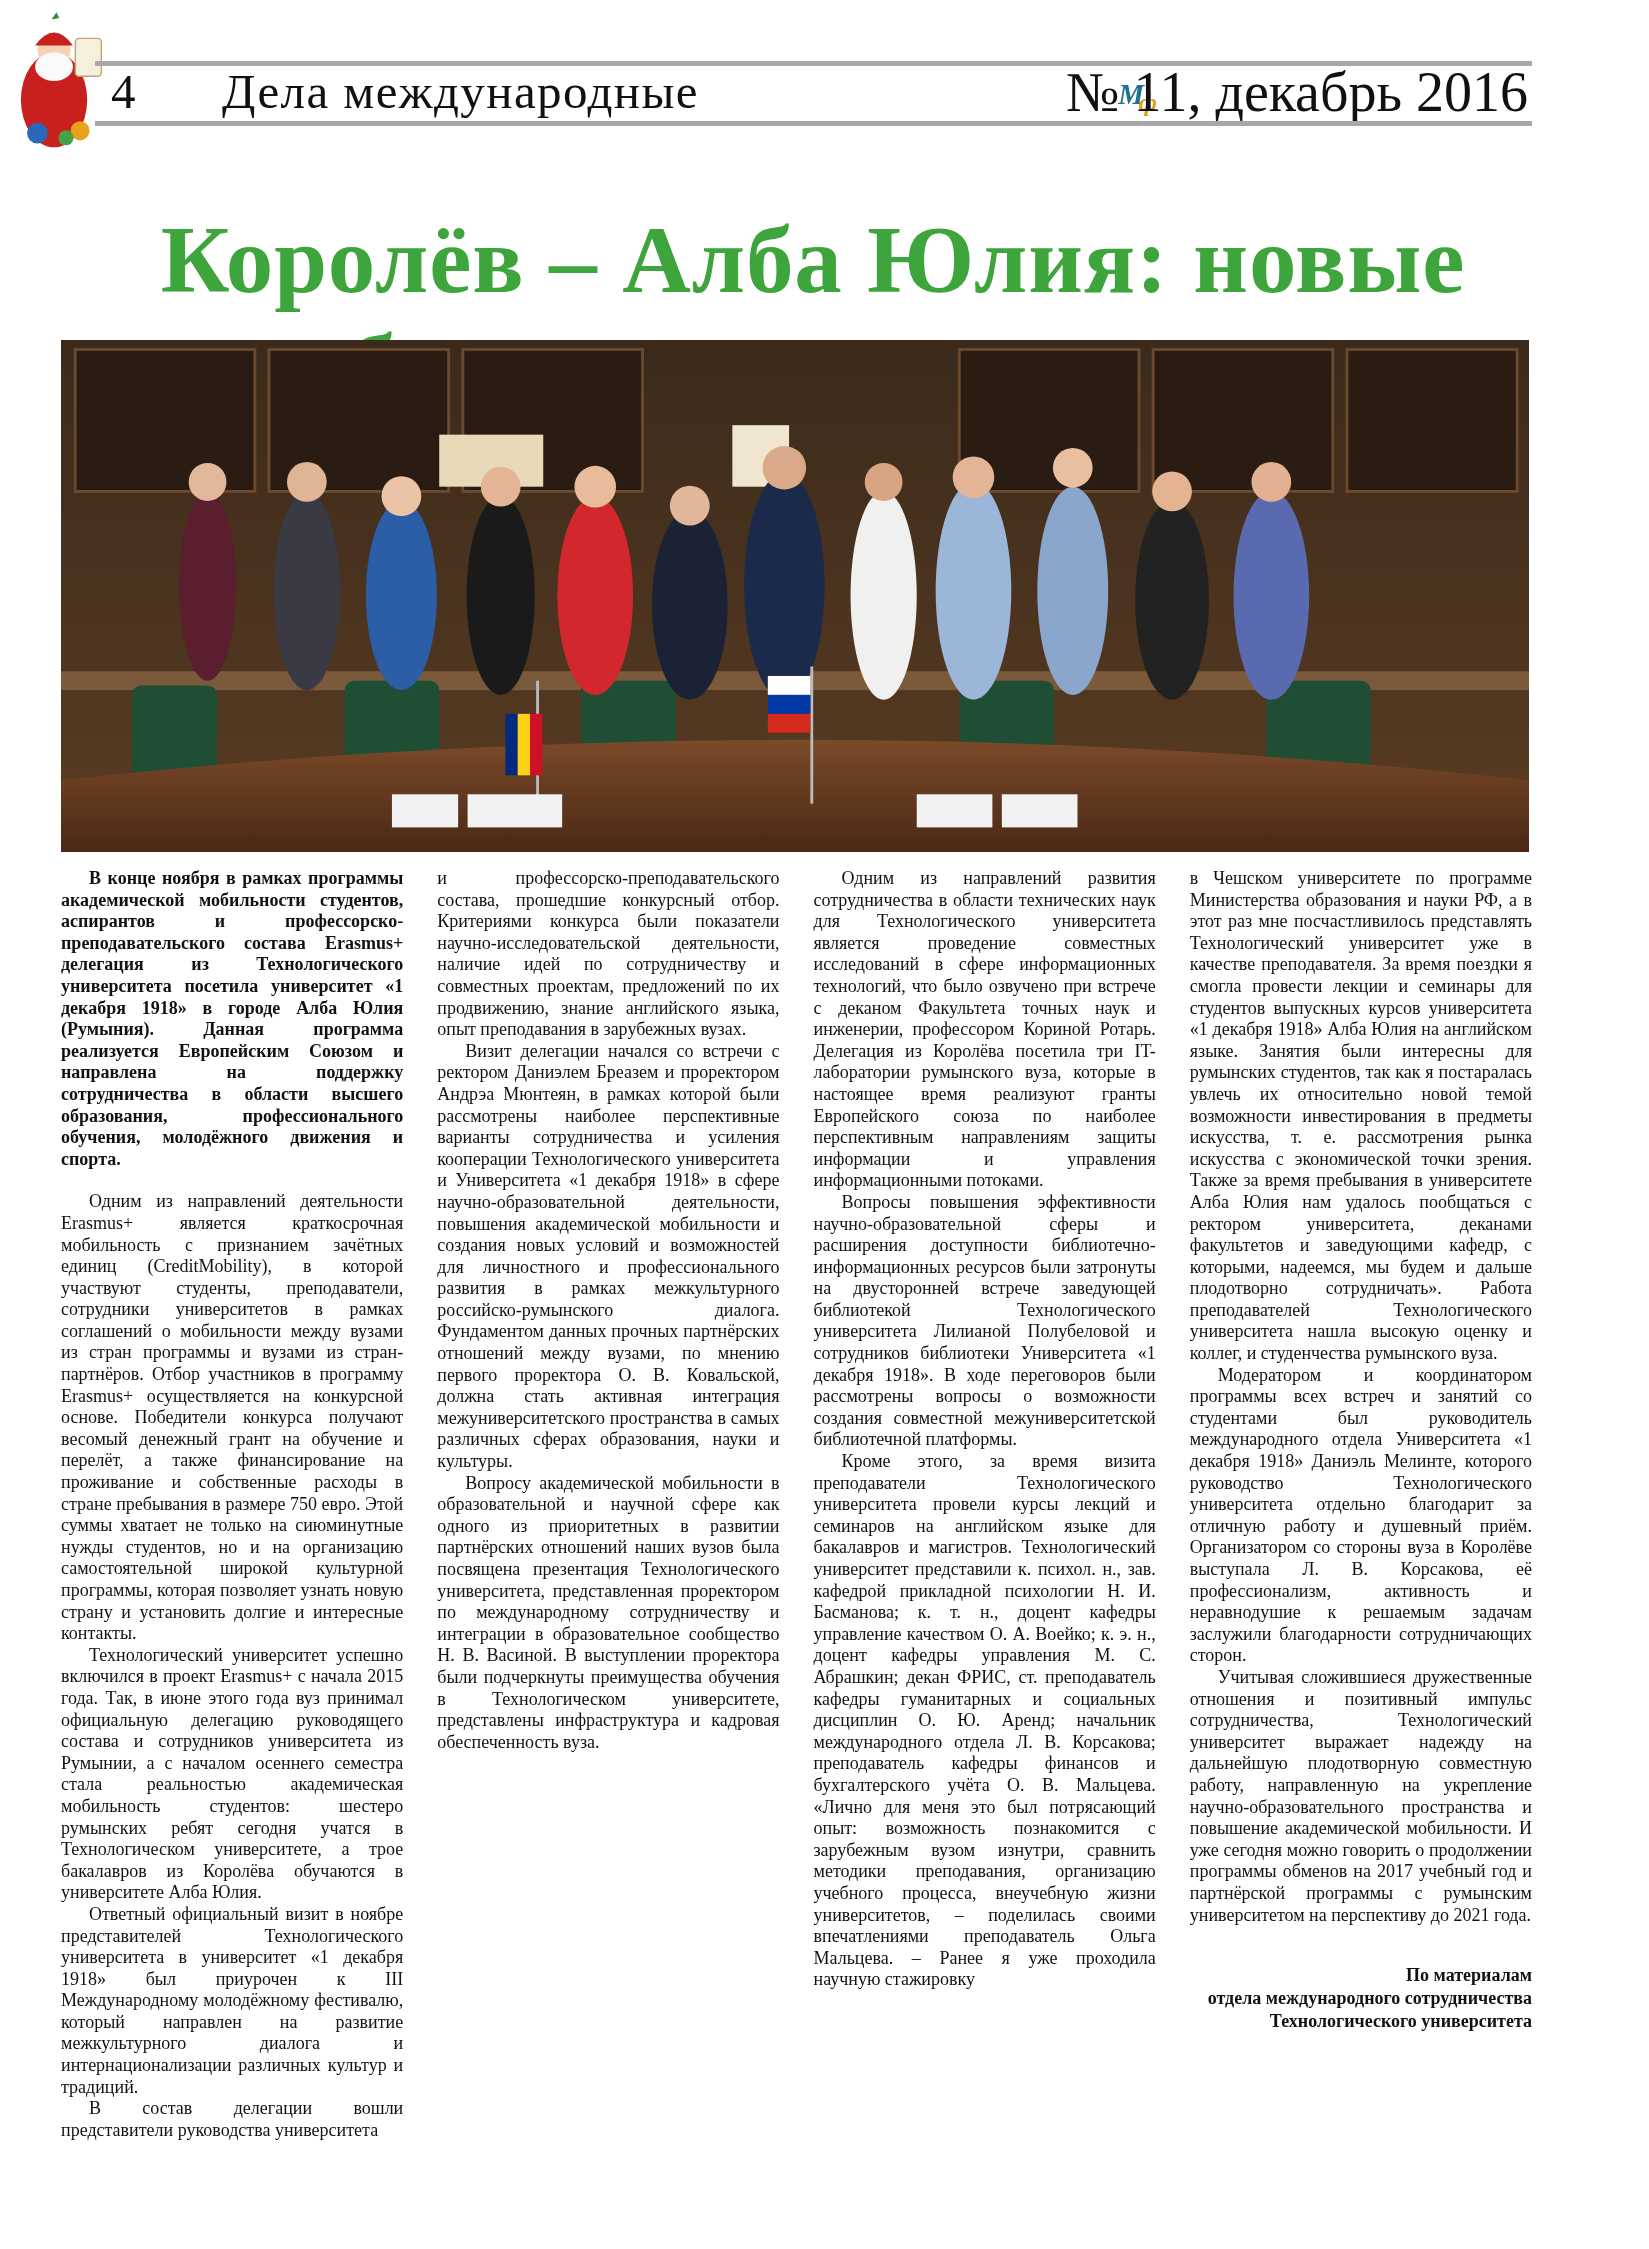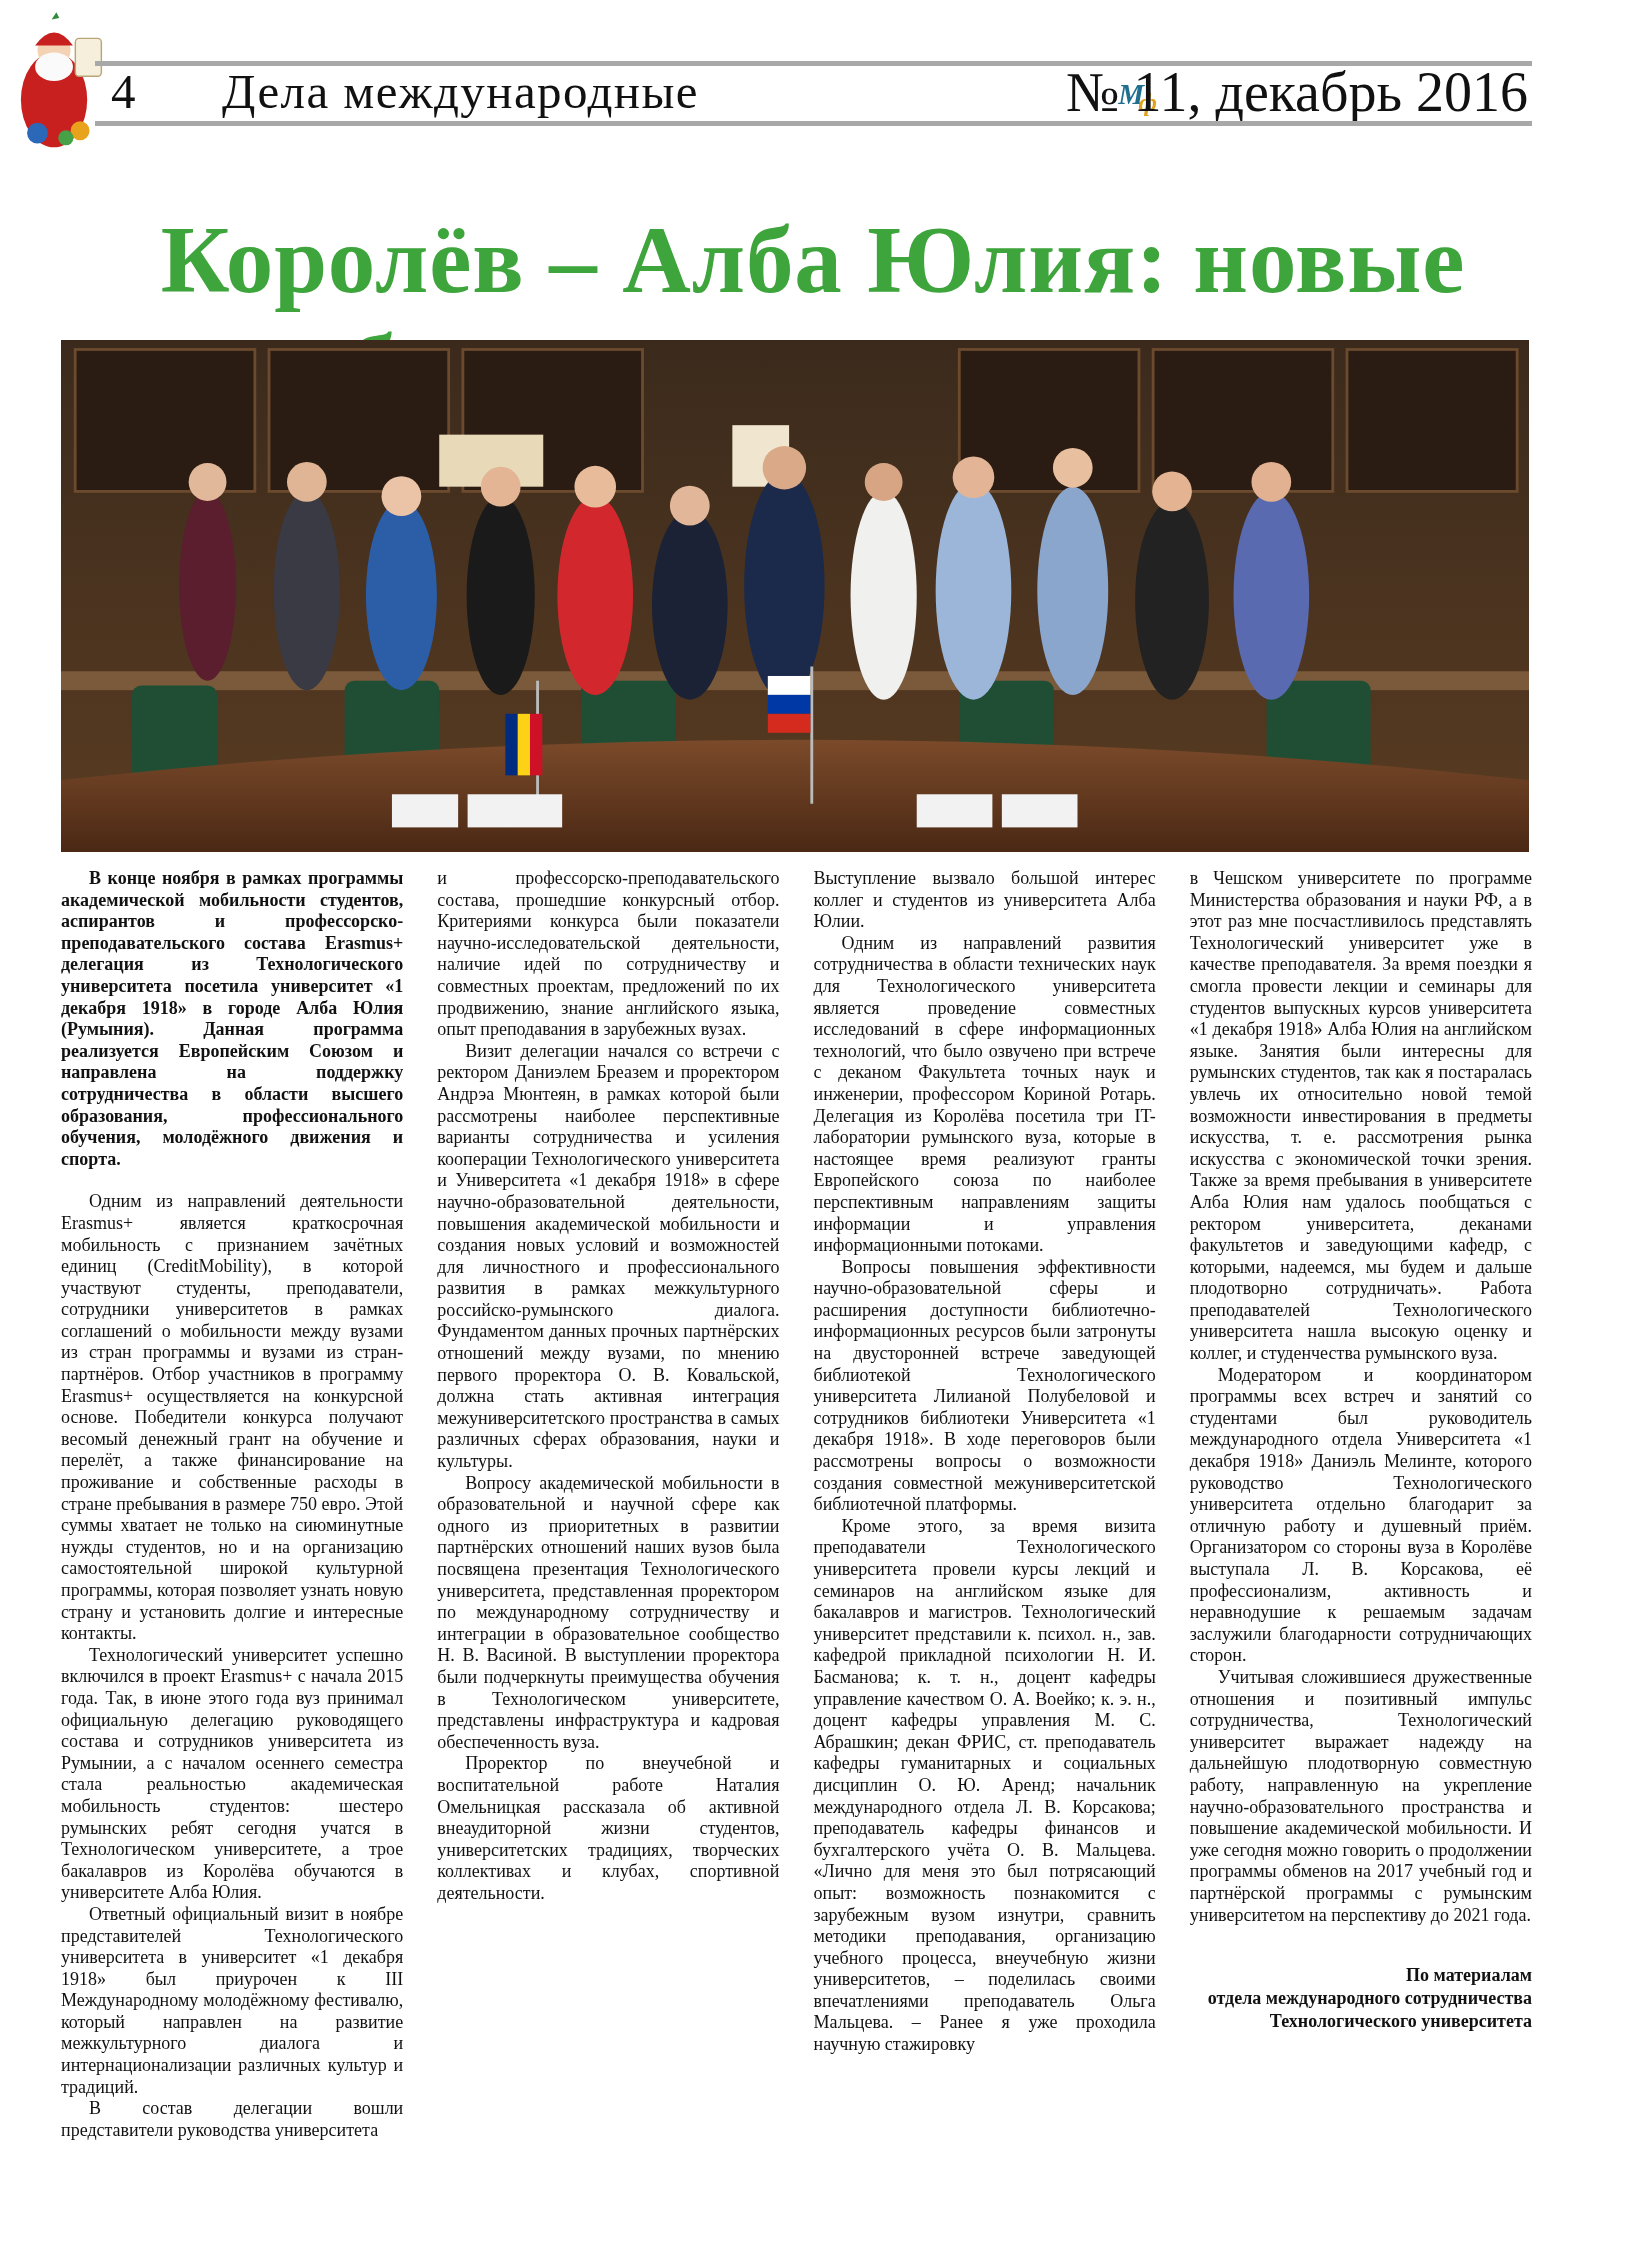--- a/index.html
+++ b/index.html
@@ -131,24 +131,22 @@
     <p class="lead">В конце ноября в рамках программы академической мобильности студентов, аспирантов и профессорско-преподавательского состава Erasmus+ делегация из Технологического университета посетила университет «1 декабря 1918» в городе Алба Юлия (Румыния). Данная программа реализуется Европейским Союзом и направлена на поддержку сотрудничества в области высшего образования, профессионального обучения, молодёжного движения и спорта.</p>
     <p>Одним из направлений деятельности Erasmus+ является краткосрочная мобильность с признанием зачётных единиц (CreditMobility), в которой участвуют студенты, преподаватели, сотрудники университетов в рамках соглашений о мобильности между вузами из стран программы и вузами из стран-партнёров. Отбор участников в программу Erasmus+ осуществляется на конкурсной основе. Победители конкурса получают весомый денежный грант на обучение и перелёт, а также финансирование на проживание и собственные расходы в стране пребывания в размере 750 евро. Этой суммы хватает не только на сиюминутные нужды студентов, но и на организацию самостоятельной широкой культурной программы, которая позволяет узнать новую страну и установить долгие и интересные контакты.</p>
     <p>Технологический университет успешно включился в проект Erasmus+ с начала 2015 года. Так, в июне этого года вуз принимал официальную делегацию руководящего состава и сотрудников университета из Румынии, а с началом осеннего семестра стала реальностью академическая мобильность студентов: шестеро румынских ребят сегодня учатся в Технологическом университете, а трое бакалавров из Королёва обучаются в университете Алба Юлия.</p>
     <p>Ответный официальный визит в ноябре представителей Технологического университета в университет «1 декабря 1918» был приурочен к III Международному молодёжному фестивалю, который направлен на развитие межкультурного диалога и интернационализации различных культур и традиций.</p>
     <p>В состав делегации вошли представители руководства университета</p>
   </div>
   <div class="col">
     <p class="noindent">и профессорско-преподавательского состава, прошедшие конкурсный отбор. Критериями конкурса были показатели научно-исследовательской деятельности, наличие идей по сотрудничеству и совместных проектам, предложений по их продвижению, знание английского языка, опыт преподавания в зарубежных вузах.</p>
     <p>Визит делегации начался со встречи с ректором Даниэлем Бреазем и проректором Андрэа Мюнтеян, в рамках которой были рассмотрены наиболее перспективные варианты сотрудничества и усиления кооперации Технологического университета и Университета «1 декабря 1918» в сфере научно-образовательной деятельности, повышения академической мобильности и создания новых условий и возможностей для личностного и профессионального развития в рамках межкультурного российско-румынского диалога. Фундаментом данных прочных партнёрских отношений между вузами, по мнению первого проректора О. В. Ковальской, должна стать активная интеграция межуниверситетского пространства в самых различных сферах образования, науки и культуры.</p>
     <p>Вопросу академической мобильности в образовательной и научной сфере как одного из приоритетных в развитии партнёрских отношений наших вузов была посвящена презентация Технологического университета, представленная проректором по международному сотрудничеству и интеграции в образовательное сообщество Н. В. Васиной. В выступлении проректора были подчеркнуты преимущества обучения в Технологическом университете, представлены инфраструктура и кадровая обеспеченность вуза.</p>
-    <p>Проректор по внеучебной и воспитательной работе Наталия Омельницкая рассказала об активной внеаудиторной жизни студентов, университетских традициях, творческих коллективах и клубах, спортивной деятельности.</p>
   </div>
   <div class="col">
-    <p class="noindent">Выступление вызвало большой интерес коллег и студентов из университета Алба Юлии.</p>
     <p>Одним из направлений развития сотрудничества в области технических наук для Технологического университета является проведение совместных исследований в сфере информационных технологий, что было озвучено при встрече с деканом Факультета точных наук и инженерии, профессором Кориной Ротарь. Делегация из Королёва посетила три IT-лаборатории румынского вуза, которые в настоящее время реализуют гранты Европейского союза по наиболее перспективным направлениям защиты информации и управления информационными потоками.</p>
     <p>Вопросы повышения эффективности научно-образовательной сферы и расширения доступности библиотечно-информационных ресурсов были затронуты на двусторонней встрече заведующей библиотекой Технологического университета Лилианой Полубеловой и сотрудников библиотеки Университета «1 декабря 1918». В ходе переговоров были рассмотрены вопросы о возможности создания совместной межуниверситетской библиотечной платформы.</p>
     <p>Кроме этого, за время визита преподаватели Технологического университета провели курсы лекций и семинаров на английском языке для бакалавров и магистров. Технологический университет представили к. психол. н., зав. кафедрой прикладной психологии Н. И. Басманова; к. т. н., доцент кафедры управление качеством О. А. Воейко; к. э. н., доцент кафедры управления М. С. Абрашкин; декан ФРИС, ст. преподаватель кафедры гуманитарных и социальных дисциплин О. Ю. Аренд; начальник международного отдела Л. В. Корсакова; преподаватель кафедры финансов и бухгалтерского учёта О. В. Мальцева. «Лично для меня это был потрясающий опыт: возможность познакомится с зарубежным вузом изнутри, сравнить методики преподавания, организацию учебного процесса, внеучебную жизни университетов, – поделилась своими впечатлениями преподаватель Ольга Мальцева. – Ранее я уже проходила научную стажировку</p>
   </div>
   <div class="col">
     <p class="noindent">в Чешском университете по программе Министерства образования и науки РФ, а в этот раз мне посчастливилось представлять Технологический университет уже в качестве преподавателя. За время поездки я смогла провести лекции и семинары для студентов выпускных курсов университета «1 декабря 1918» Алба Юлия на английском языке. Занятия были интересны для румынских студентов, так как я постаралась увлечь их относительно новой темой возможности инвестирования в предметы искусства, т. е. рассмотрения рынка искусства с экономической точки зрения. Также за время пребывания в университете Алба Юлия нам удалось пообщаться с ректором университета, деканами факультетов и заведующими кафедр, с которыми, надеемся, мы будем и дальше плодотворно сотрудничать». Работа преподавателей Технологического университета нашла высокую оценку и коллег, и студенчества румынского вуза.</p>
     <p>Модератором и координатором программы всех встреч и занятий со студентами был руководитель международного отдела Университета «1 декабря 1918» Даниэль Мелинте, которого руководство Технологического университета отдельно благодарит за отличную работу и душевный приём. Организатором со стороны вуза в Королёве выступала Л. В. Корсакова, её профессионализм, активность и неравнодушие к решаемым задачам заслужили благодарности сотрудничающих сторон.</p>
     <p>Учитывая сложившиеся дружественные отношения и позитивный импульс сотрудничества, Технологический университет выражает надежду на дальнейшую плодотворную совместную работу, направленную на укрепление научно-образовательного пространства и повышение академической мобильности. И уже сегодня можно говорить о продолжении программы обменов на 2017 учебный год и партнёрской программы с румынским университетом на перспективу до 2021 года.</p>
     <div class="credit">
       <div>По материалам</div>

